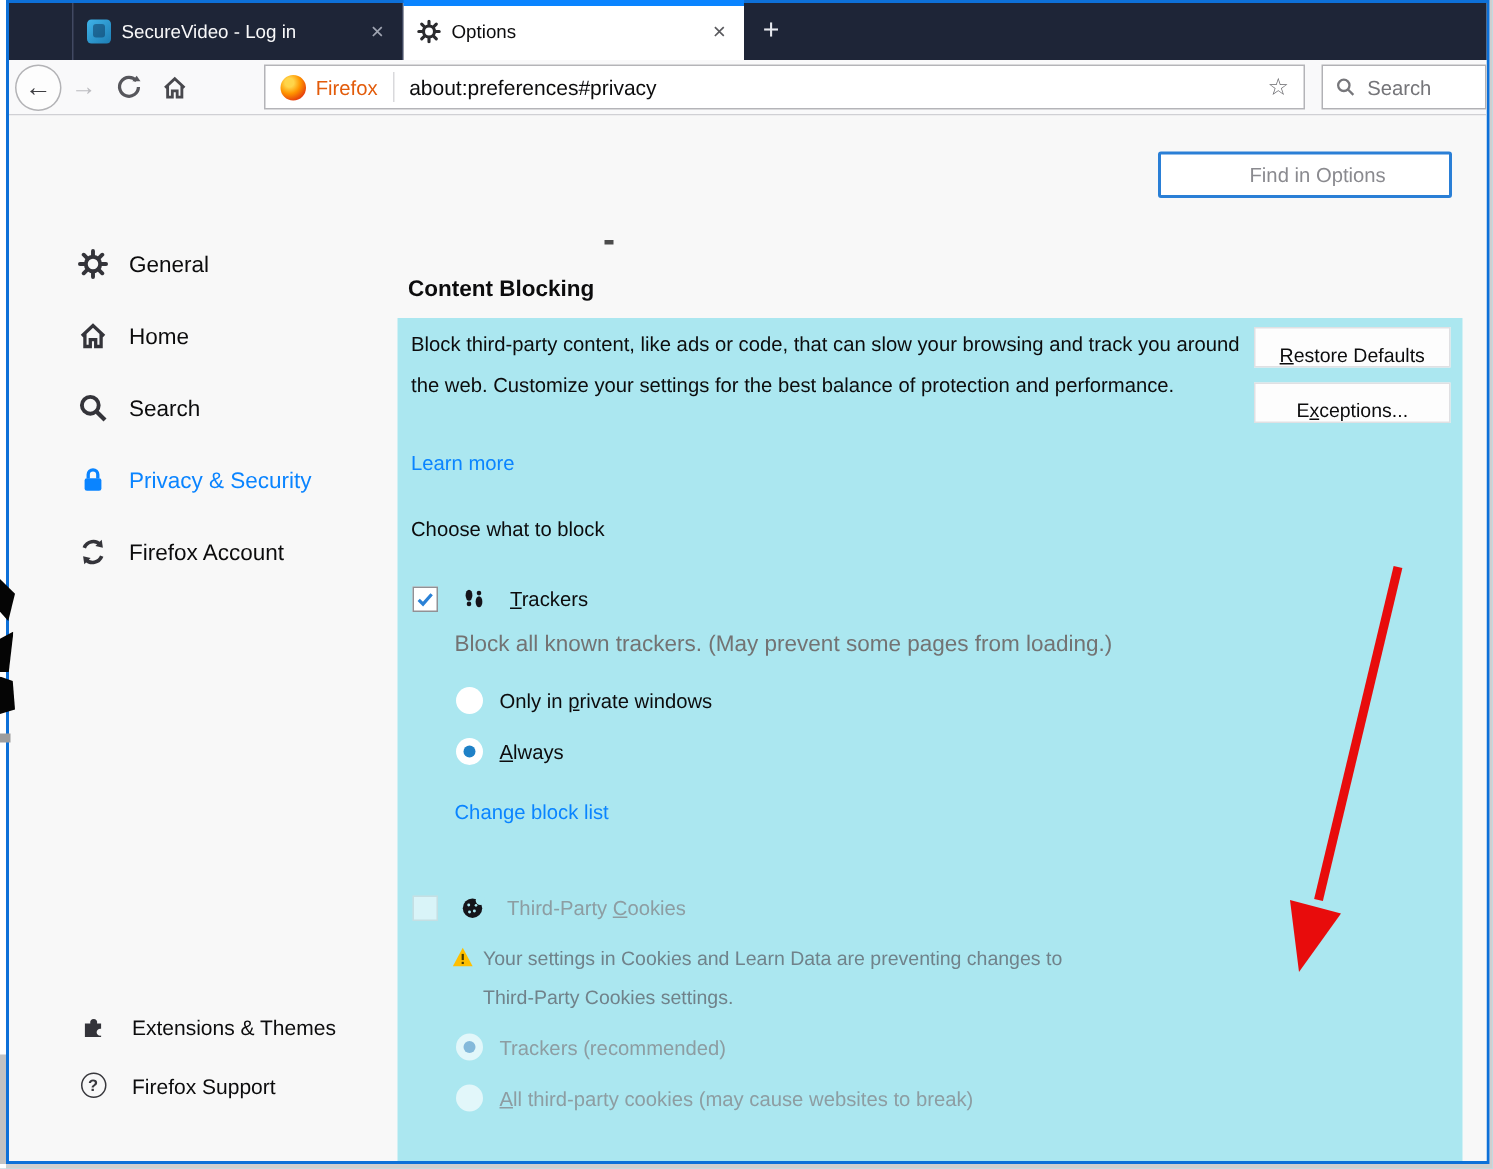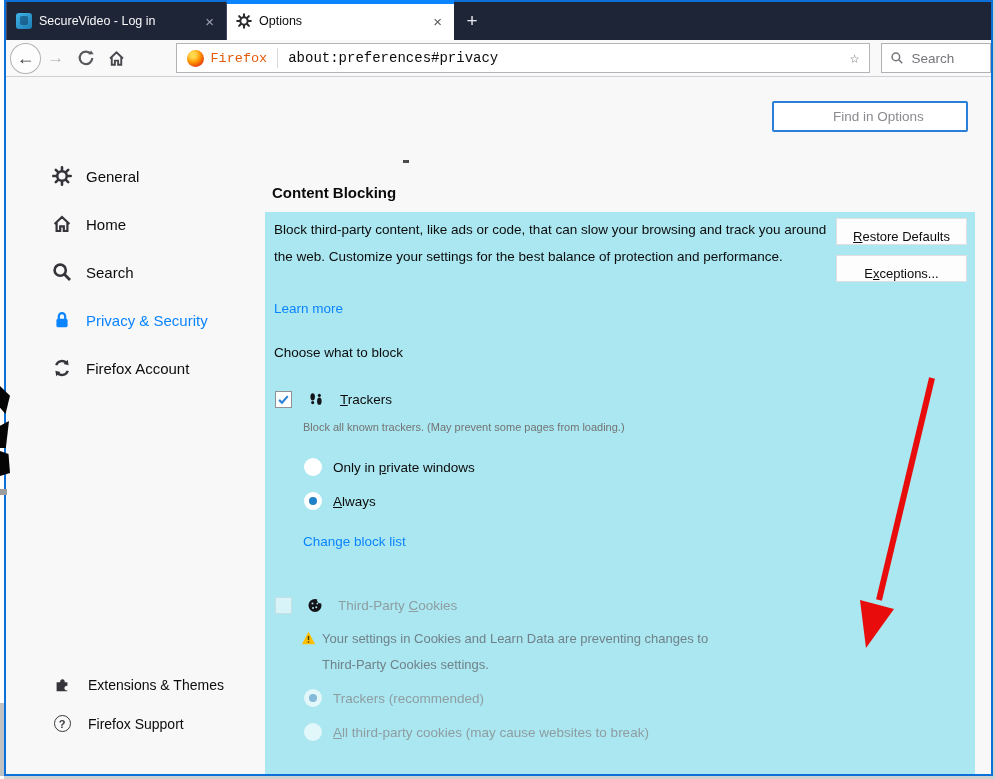--- a/index.html
+++ b/index.html
@@ -16,38 +16,38 @@
   .blk { background:#050505; z-index:30; }
   .m1 { left:0; top:386px; width:10px; height:28px; clip-path:polygon(0 0,100% 35%,55% 100%,0 78%); }
   .m2 { left:0; top:421px; width:9px; height:27px; clip-path:polygon(0 18%,100% 0,65% 100%,0 100%); }
   .m3 { left:0; top:451px; width:10px; height:25px; clip-path:polygon(0 0,85% 12%,100% 88%,0 100%); }
   .gdash { left:0; top:489px; width:7px; height:6px; background:#9d9d9d; z-index:30; }
   .gsliver { left:0; top:703px; width:4px; height:73px; background:#c2c2c2; z-index:30; }
 
   
   .tabbar { left:0; top:0; width:985px; height:38px; background:#1e2537; display:flex; align-items:stretch; }
   .tab { display:flex; align-items:center; gap:7px; padding:0 9px; font-size:12.5px; position:relative; }
-  .tab-inactive { width:221px; color:#f9f9fa; border-left:1px solid #414962; border-right:1px solid #414962; }
+  .tab-inactive { margin-left:42px; width:221px; color:#f9f9fa; border-left:1px solid #414962; border-right:1px solid #414962; }
   .tab-active { width:227px; background:#ffffff; color:#0c0c0d; }
   .tab-stripe { position:absolute; left:0; top:-2px; width:100%; height:4px; background:#0a84ff; }
   .tab-title { flex:1; white-space:nowrap; overflow:hidden; }
   .tab-close { font-size:15px; color:#9fa4b1; padding:0 3px; }
   .tab-active .tab-close { color:#5a5a5e; }
   .favicon-sv { width:16px; height:16px; border-radius:3px; background:linear-gradient(135deg,#3fb3e8,#1d7db4); position:relative; flex:0 0 16px; }
   .favicon-sv::after { content:""; position:absolute; left:4px; top:3px; width:8px; height:9px; border-radius:2px; background:rgba(12,60,100,.55); }
   .newtab { width:36px; display:flex; align-items:center; justify-content:center; color:#e6e8ee; font-size:19px; }
 
   
   .navbar { left:0; top:38px; width:985px; height:37px; background:#f9f9fa; border-bottom:1px solid #d0d0d4; display:flex; align-items:center; }
   .navbtn { display:flex; align-items:center; justify-content:center; }
   .back-circle { width:31px; height:31px; border-radius:50%; border:1px solid #b3b3b6; background:#fdfdfd; margin-left:4px; font-size:18px; color:#3e3e42; }
   .fwd { width:30px; font-size:17px; color:#bcbcc0; }
   .reload { width:30px; color:#57575c; }
   .homeb { width:32px; color:#48484d; }
-  .urlbar { margin-left:44px; width:697px; height:30px; background:#ffffff; border:1px solid #b4b4b8; display:flex; align-items:center;font-family:Liberation Mono, monospace; }
+  .urlbar { margin-left:44px; width:697px; height:30px; background:#ffffff; border:1px solid #b4b4b8; display:flex; align-items:center; }
   .ffchip { display:flex; align-items:center; gap:6px; padding:0 10px 0 10px; }
   .fflogo { width:17px; height:17px; border-radius:50%; background:radial-gradient(circle at 35% 30%, #ffd54a 0 18%, #ff9500 45%, #e3350e 80%); }
   .ffname { color:#e25b0a; font-size:13.5px; }
   .chipsep { width:1px; height:20px; background:#d9d9dc; margin-right:10px; }
   .urltext { font-size:14px; color:#0c0c0d; flex:1; }
   .star { font-size:16px; color:#6a6a6e; padding:0 10px; }
   .searchbox { margin-left:11px; width:110px; height:30px; background:#fff; border:1px solid #b1b1b5; display:flex; align-items:center; gap:7px; padding:0 8px; }
   .searchbox .ph { color:#757579; font-size:13.5px; }
 
   
@@ -81,21 +81,21 @@
   .row { position:absolute; display:flex; align-items:center; white-space:nowrap; }
   .cb { width:17px; height:17px; background:#fff; border:1px solid #919195; display:flex; align-items:center; justify-content:center; }
   .cb-dis { width:17px; height:17px; background:rgba(255,255,255,.55); border:1px solid rgba(140,160,165,.25); }
   .radio { width:18px; height:18px; border-radius:50%; background:#fff; position:relative; }
   .radio .dot { position:absolute; left:5px; top:5px; width:8px; height:8px; border-radius:50%; background:#1f81c7; }
   .radio.dis { background:rgba(255,255,255,.65); }
   .radio.dis .dot { background:#84b9da; }
   .lbl { font-size:13.5px; color:#0c0c0d; }
   .lbl-dis { font-size:13.5px; color:#8d9da2; }
   .ak { text-decoration:underline; }
-  .graydesc { position:absolute; left:38px; top:209px; font-size:11px; color:#737373; }
+  .graydesc { position:absolute; left:38px; top:209px; font-size:15px; color:#737373; }
   .linkblock { position:absolute; left:38px; top:322px; font-size:13.5px; color:#0a84ff; cursor:pointer; }
   .warn { position:absolute; left:36px; top:414px; display:flex; gap:6px; }
   .warn-text { font-size:13px; color:#70828a; line-height:26px; }
   .btn-cookie { position:absolute; left:492px; top:423px; width:198px; height:29px; background:#fbfbfc; border:1px solid #e4e4e6; font-size:13.5px; color:#0c0c0d; display:flex; align-items:center; justify-content:center; font-family:"Liberation Sans",sans-serif; }
 
   .arrow-overlay { left:0; top:0; width:995px; height:779px; pointer-events:none; z-index:50; }
 
   svg.ic { display:block; }
 </style>
 </head>

